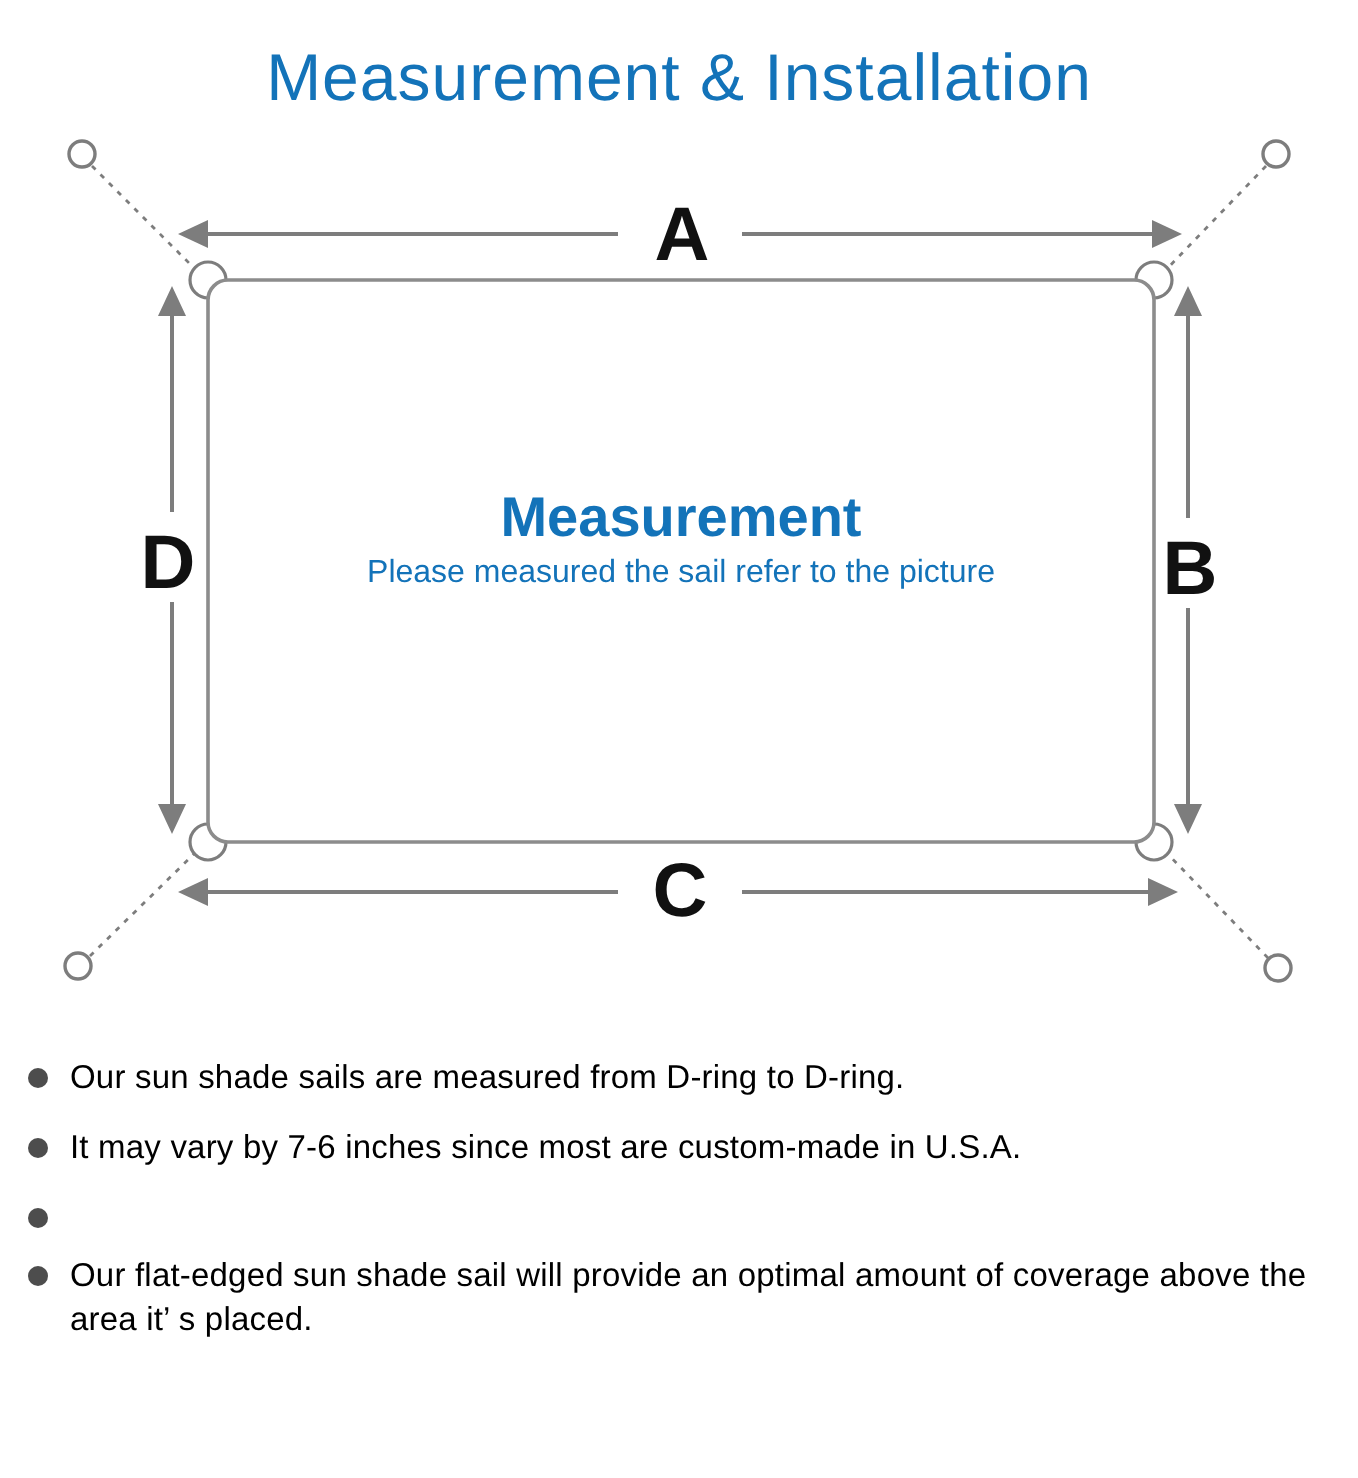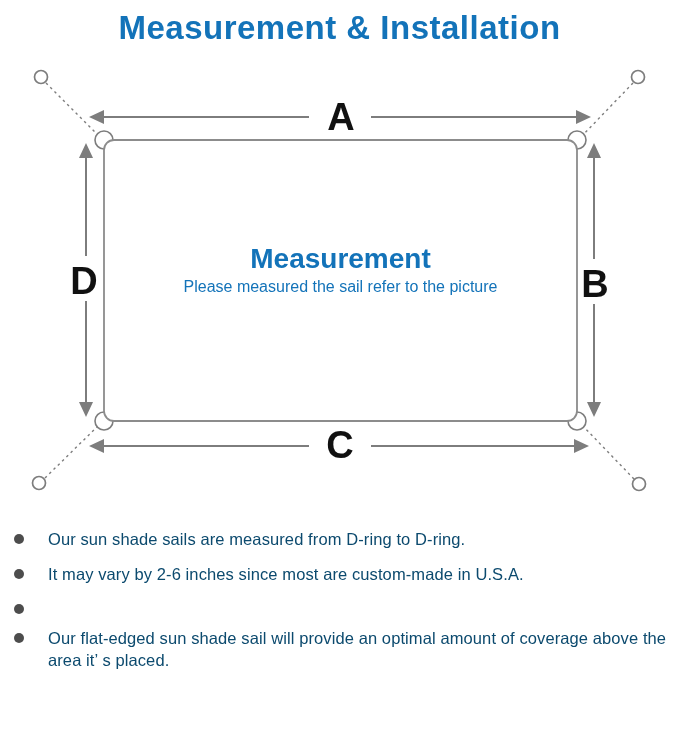--- a/index.html
+++ b/index.html
@@ -5,24 +5,24 @@
   html,body{margin:0;padding:0;background:#ffffff;}
   .page{
     position:relative;
     width:679px;height:739px;
     background:#ffffff;
     font-family:"Liberation Sans","DejaVu Sans",sans-serif;
     overflow:hidden;
   }
   .page-title{
     margin:0;
-    padding-top:9px;
+    padding-top:20px;
     text-align:center;
     font-size:33px;
-    font-weight:700;
+    font-weight:400;
     letter-spacing:0.5px;
     color:#1373b9;
   }
   svg.diagram{position:absolute;left:0;top:55px;}
   .edge-label{
     font-family:"Liberation Sans","DejaVu Sans",sans-serif;
     font-size:38px;font-weight:700;fill:#111111;
   }
   .center-text{
     position:absolute;left:104px;width:473px;
@@ -30,22 +30,22 @@
   }
   .center-title{top:243px;font-size:28px;font-weight:700;}
   .center-subtitle{top:278px;font-size:16px;font-weight:400;}
   .notes{
     position:absolute;left:10px;top:528px;width:663px;
     list-style:none;margin:0;padding:0;
   }
   .note-item{
     display:flex;align-items:flex-start;
     margin-bottom:13px;
-    color:#0c4a6e;
-    font-size:16.5px;line-height:22px;letter-spacing:0.1px;gap:13px;
+    color:#000000;
+    font-size:16.5px;line-height:22px;letter-spacing:0.1px;
   }
   .bullet-dot{
     flex:0 0 auto;
     width:10px;height:10px;border-radius:50%;
     background:#4d4d4d;
     margin:6px 11px 0 4px;
   }
 </style>
 </head>
 <body>
@@ -109,21 +109,21 @@
   <div class="center-text center-title">Measurement</div>
   <div class="center-text center-subtitle">Please measured the sail refer to the picture</div>
 
   <ul class="notes">
     <li class="note-item">
       <span class="bullet-dot"></span>
       <span>Our sun shade sails are measured from D-ring to D-ring.</span>
     </li>
     <li class="note-item">
       <span class="bullet-dot"></span>
-      <span>It may vary by 2-6 inches since most are custom-made in U.S.A.</span>
+      <span>It may vary by 7-6 inches since most are custom-made in U.S.A.</span>
     </li>
     <li class="note-item">
       <span class="bullet-dot"></span>
     </li>
     <li class="note-item">
       <span class="bullet-dot"></span>
       <span>Our flat-edged sun shade sail will provide an optimal amount of coverage above the area it’ s placed.</span>
     </li>
   </ul>
 

